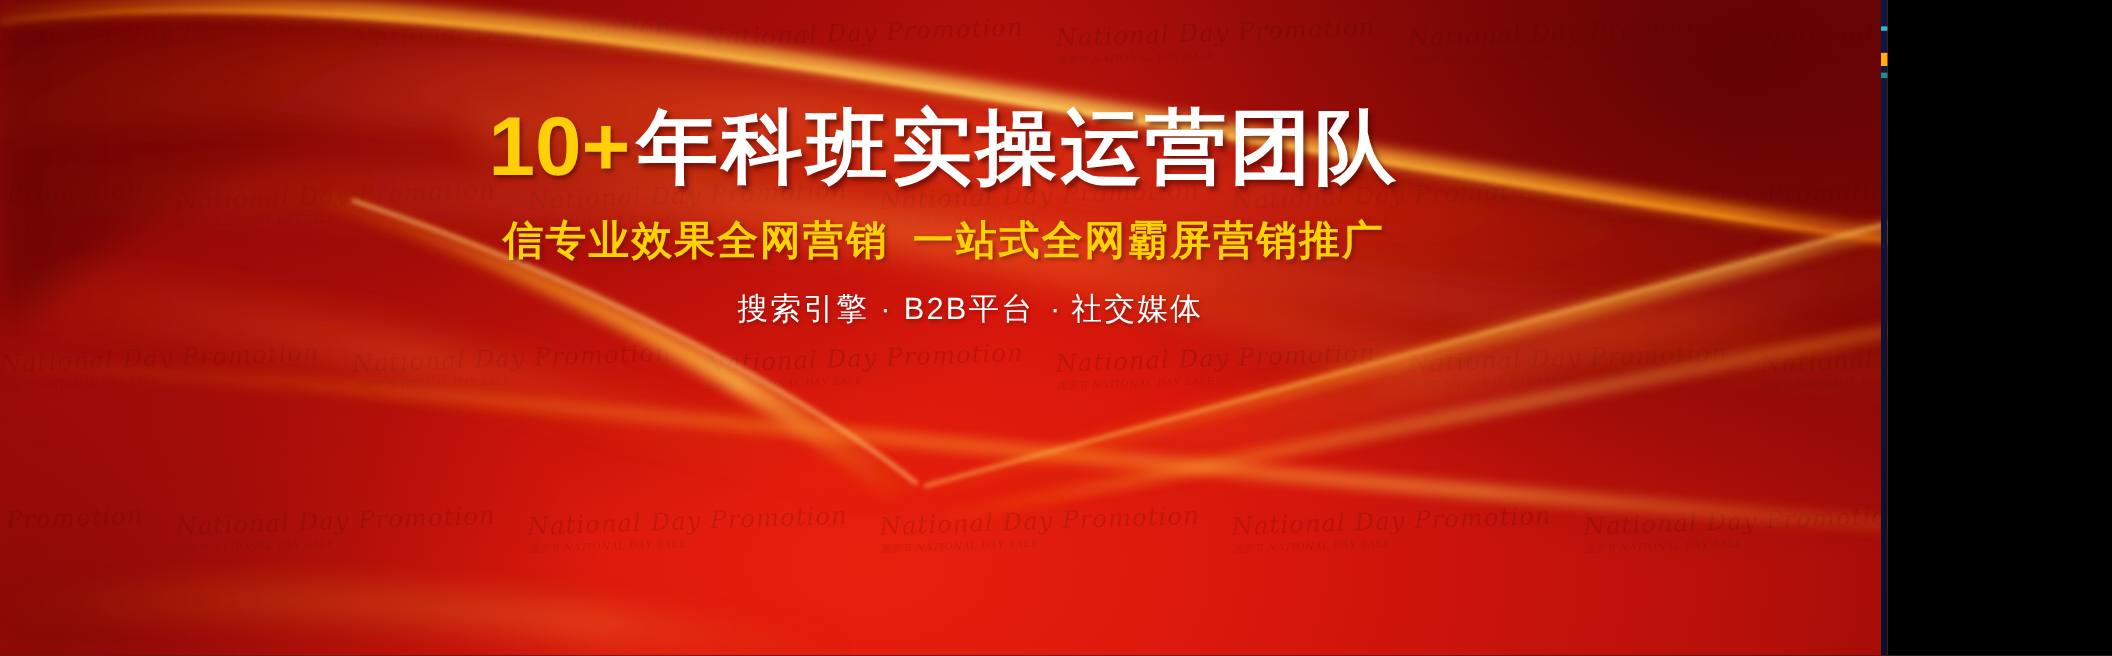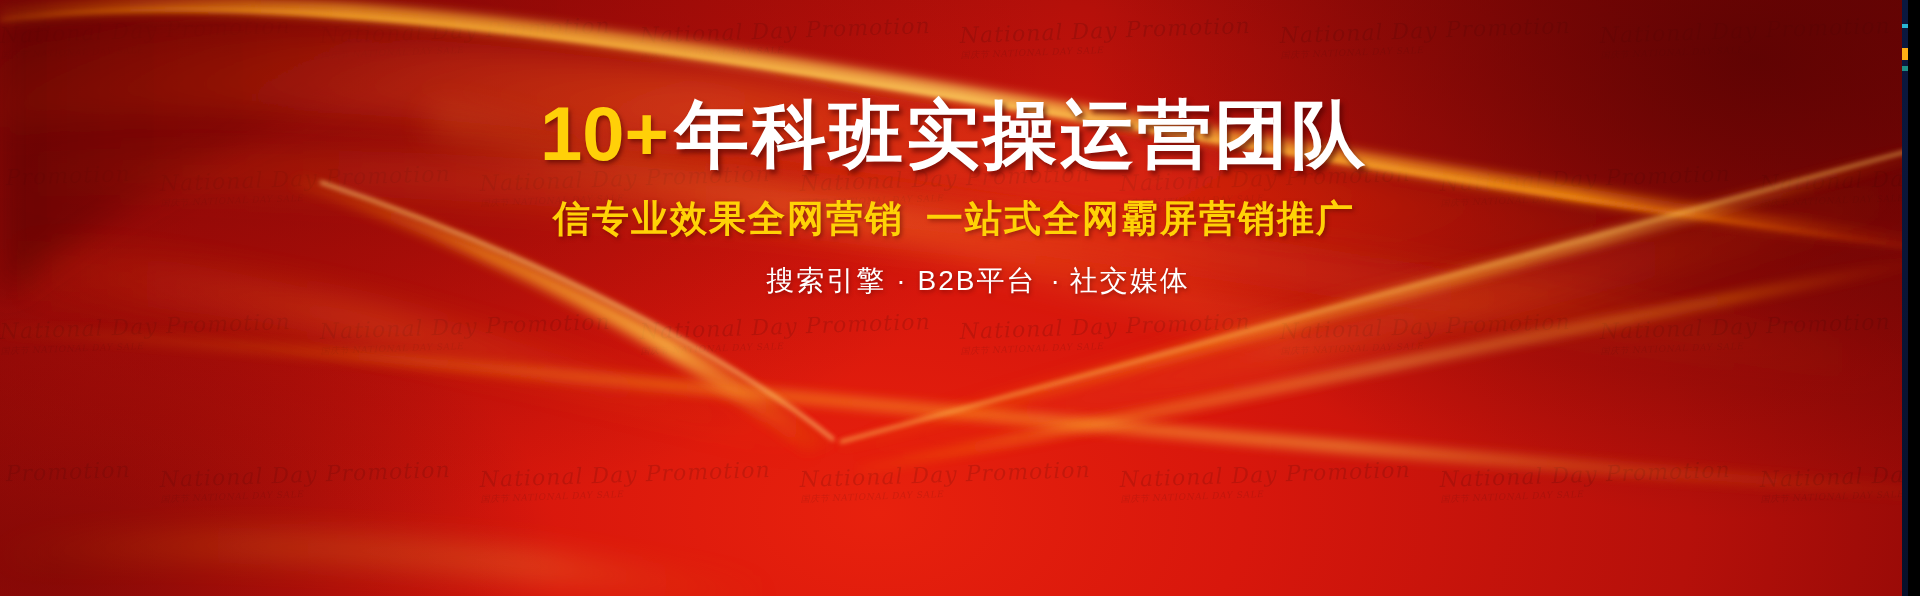--- a/index.html
+++ b/index.html
@@ -5,21 +5,21 @@
   * { margin:0; padding:0; box-sizing:border-box; }
   html, body {
     width:1920px; height:596px;
     overflow:hidden;
     background:#000;
     font-family:"Liberation Sans", "DejaVu Sans", sans-serif;
   }
 
   #banner {
     position:relative;
-    width:1908px;
+    width:1716px;
     height:596px;
     overflow:hidden;
     background:#b8100b;
   }
 
   
   .bg-layer { position:absolute; inset:0; }
 
   #bg-base {
     background:

